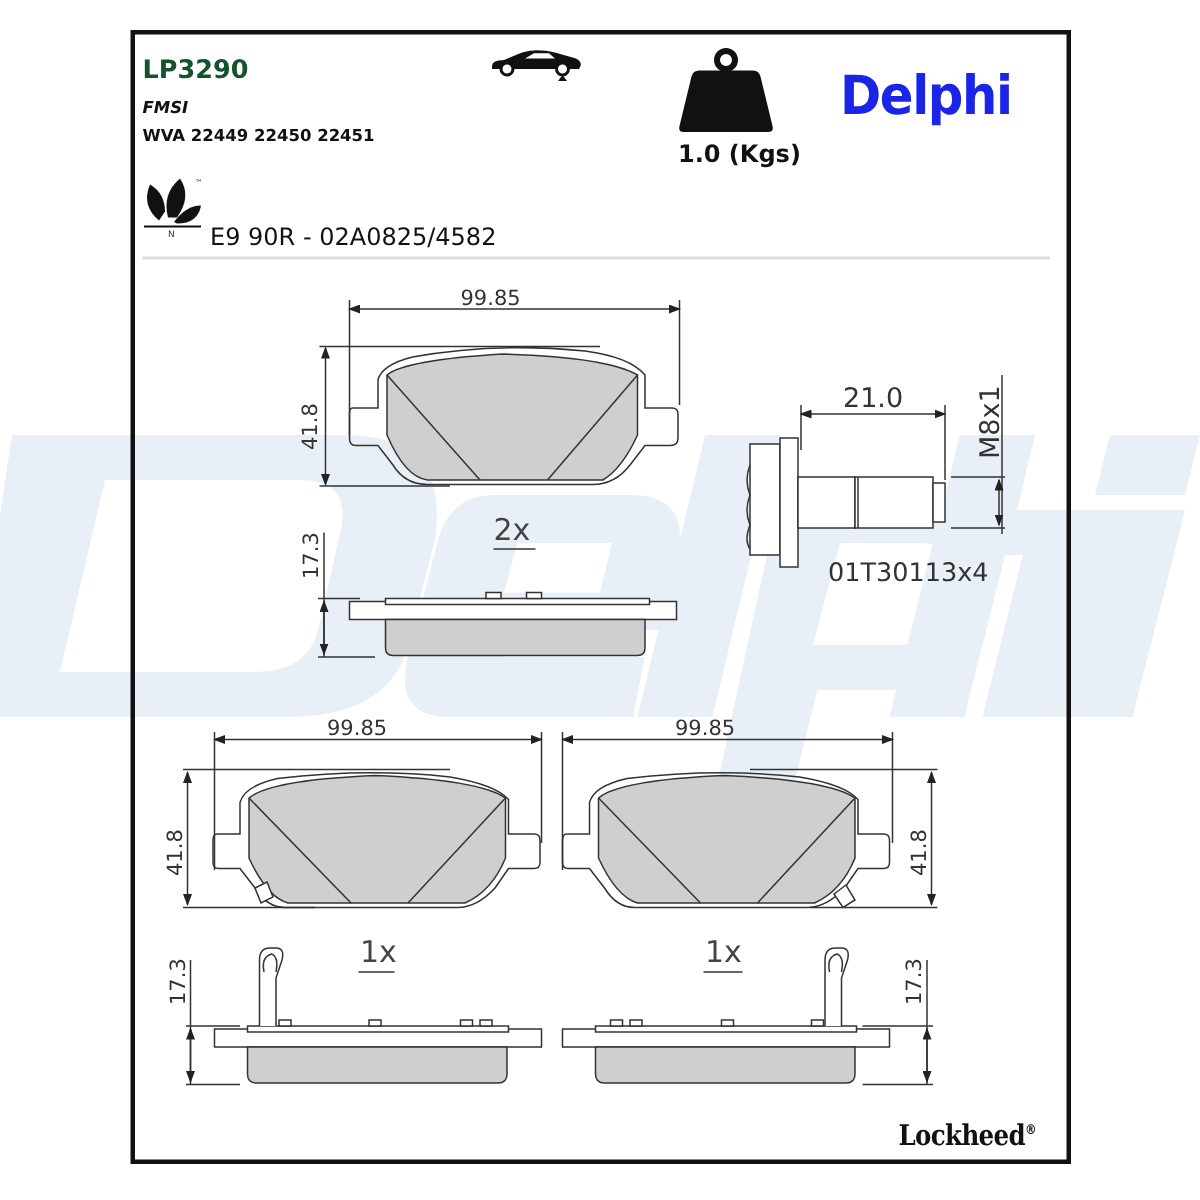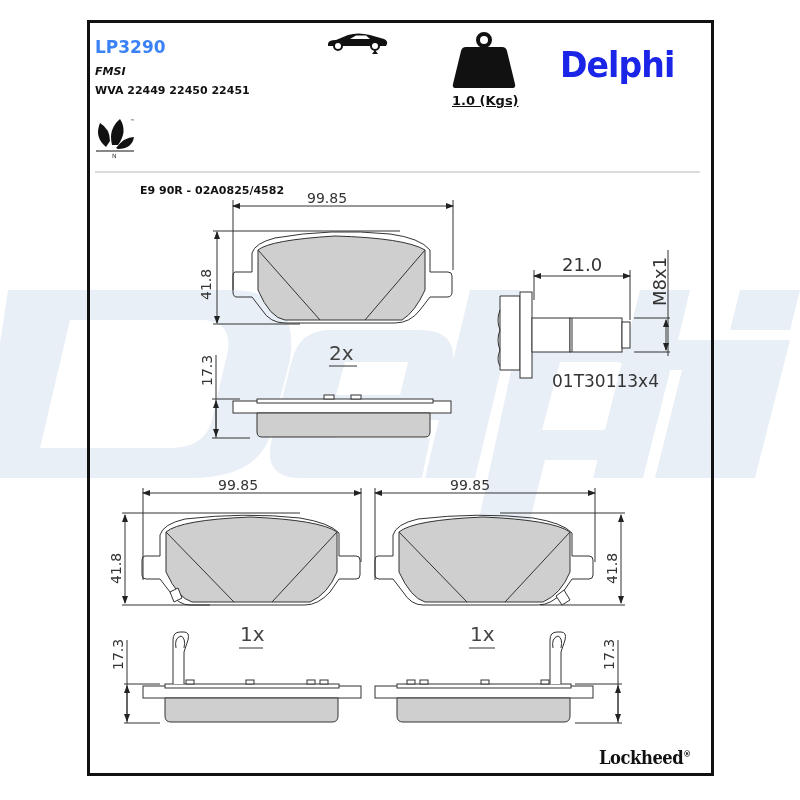--- a/index.html
+++ b/index.html
@@ -1,24 +1,24 @@
 <!DOCTYPE html>
 <html><head>
 <meta charset="utf-8">
 <style>
   html, body { margin:0; padding:0; background:#ffffff; }
   body { width:800px; height:800px; position:relative; overflow:hidden; font-family:"DejaVu Sans", sans-serif; }
   .watermark { position:absolute; left:0; top:0; width:800px; height:800px; z-index:0; }
   .frame { position:absolute; left:87px; top:20px; width:621px; height:750px; border:3px solid #111; z-index:1; }
   .abs { position:absolute; }
-  .part-no { left:95px; top:37px; font-size:17px; font-weight:bold; color:#3b82f6; }
+  .part-no { left:95px; top:37px; font-size:17px; font-weight:bold; color:#14532d; }
   .fmsi { left:95px; top:65px; font-size:11px; font-weight:bold; color:#111;font-style:italic; }
   .wva { left:95px; top:84px; font-size:11px; font-weight:bold; color:#111; }
-  .approval { left:140px; top:148px; font-size:11px; font-weight:bold; color:#111;margin-top:36px; }
-  .weight-label { left:452px; top:93px; font-size:13px; font-weight:bold; color:#111;text-decoration:underline; }
+  .approval { left:140px; top:148px; font-size:16px; font-weight:normal; color:#111; }
+  .weight-label { left:452px; top:93px; font-size:16px; font-weight:bold; color:#111; }
   .brand { left:560px; top:44px; font-size:36px; font-weight:bold; color:#1a25e8; letter-spacing:-1px; font-family:"DejaVu Sans", sans-serif; transform:scaleX(0.92); transform-origin:left; }
   .lockheed { left:599px; top:746px; font-size:19px; font-weight:bold; color:#111; font-family:"DejaVu Serif", serif; letter-spacing:-0.5px; transform:scaleX(0.86); transform-origin:left; }
   .lockheed sup { font-size:9px; font-family:"DejaVu Sans", sans-serif; }
   .divider { left:95px; top:171px; width:605px; height:2px; background:#dcdcdc; }
   .dim { font-family:"DejaVu Sans", sans-serif; font-size:14px; color:#333; font-weight:normal; }
   svg text { font-family:"DejaVu Sans", sans-serif; }
 </style>
 </head>
 <body>
 

